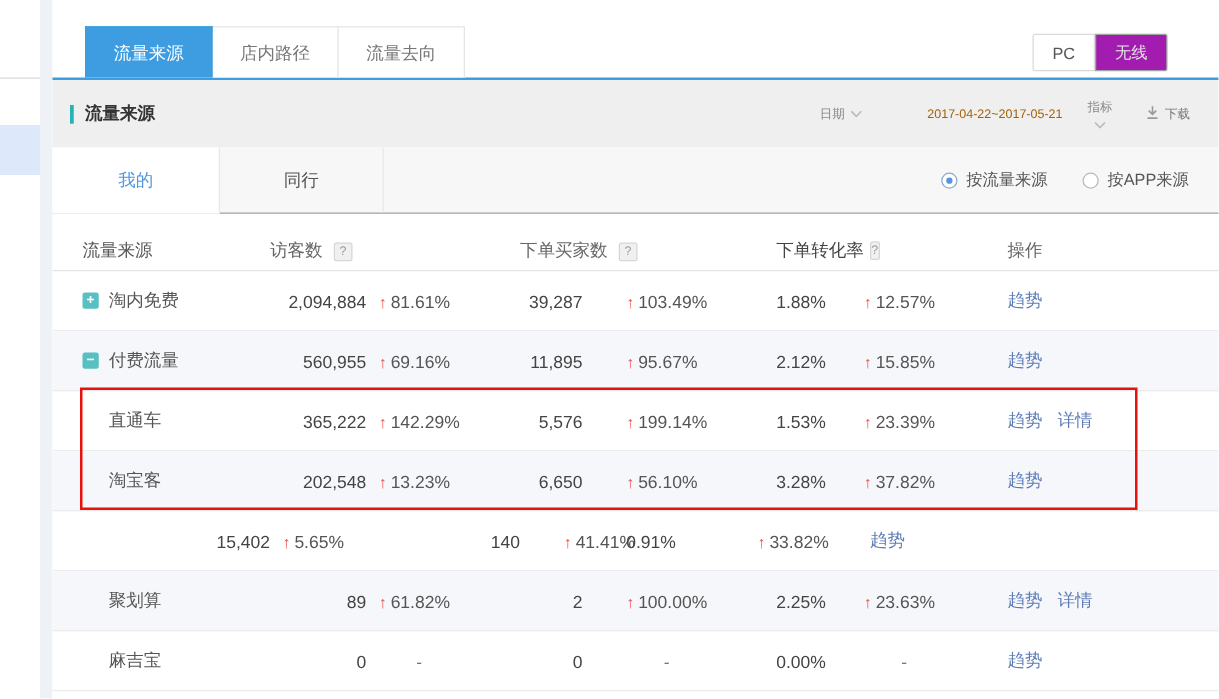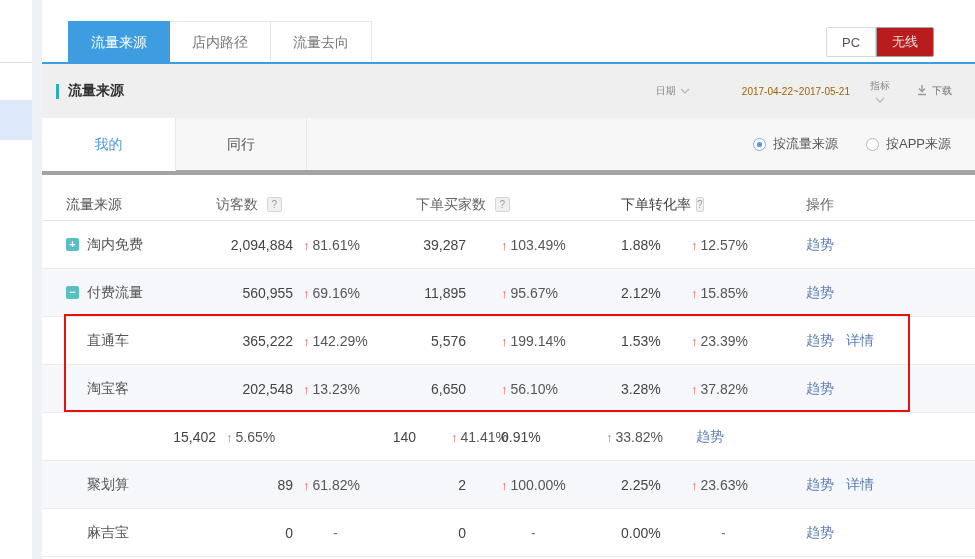--- a/index.html
+++ b/index.html
@@ -13,32 +13,32 @@
   
   .main{position:absolute;left:42px;top:0;width:933px;height:559px;background:#fff;}
   .topbar{position:relative;height:62px;}
   .top-tabs{position:absolute;left:26px;bottom:0;display:flex;}
   .top-tab{height:40px;line-height:40px;padding:0 22px;font-size:14px;color:#777;
            background:#fff;border:1px solid #e5e5e5;border-bottom:none;margin-left:-1px;cursor:pointer;}
   .top-tab.active{background:var(--accent-blue,#3d9de0);color:#fff;border-color:var(--accent-blue,#3d9de0);z-index:1;margin-left:0;}
   .device-toggle{position:absolute;right:41px;top:27px;display:flex;}
   .dev-btn{height:30px;font-size:13px;cursor:pointer;font-family:inherit;}
   .dev-btn.pc{width:50px;background:#fff;border:1px solid #d9d9d9;color:#555;border-radius:2px 0 0 2px;}
-  .dev-btn.wireless{width:58px;background:#b91c1c;border:1px solid #a3a3a3;color:#e3e3e3;border-radius:0 2px 2px 0;}
+  .dev-btn.wireless{width:58px;background:#a21caf;border:1px solid #a3a3a3;color:#e3e3e3;border-radius:0 2px 2px 0;}
   .blue-line{height:2px;background:var(--accent-blue,#3d9de0);}
   
   .panel-header{height:54px;background:#efefef;display:flex;align-items:center;justify-content:space-between;}
   .ph-title{display:flex;align-items:center;padding-left:14px;font-size:14px;font-weight:bold;color:#333;}
   .teal-bar{width:3px;height:15px;background:var(--teal,#26b2b6);margin-right:9px;}
   .ph-right{display:flex;align-items:center;font-size:10px;color:#888;margin-right:23px;}
   .ph-item{display:inline-flex;align-items:center;gap:4px;cursor:pointer;}
   .dd-date{margin-right:52px;} .ph-date{color:#a16207;margin-right:20px;cursor:pointer;} .dd-metric{margin-right:26px;flex-direction:column;}
   .download{color:#777;}
   
-  .sub-tabs{height:52px;background:#f7f7f7;border-bottom:5px solid #a3a3a3;display:flex;position:relative;}
+  .sub-tabs{height:52px;background:#f7f7f7;border-bottom:1px solid #a3a3a3;display:flex;position:relative;}
   .sub-tab{width:133px;height:52px;line-height:52px;text-align:center;font-size:14px;color:#555;
            border-right:1px solid #e8e8e8;cursor:pointer;}
   .sub-tab.active{background:#fff;color:var(--tab-active-blue,#4f97e0);position:relative;z-index:1;height:53px;margin-bottom:-1px;}
   .sub-tab.peers{width:130px;}
   .sub-filler{flex:1;display:flex;align-items:center;justify-content:flex-end;gap:28px;padding-right:24px;font-size:13px;color:#555;}
   .radio{display:inline-flex;align-items:center;cursor:pointer;}
   .rb{width:13px;height:13px;border:1px solid #b9b9b9;border-radius:50%;background:#fff;display:inline-block;position:relative;margin-right:7px;box-sizing:border-box;}
   .rb.selected{border-color:#88a9d2;}
   .rb.selected::after{content:'';position:absolute;left:3px;top:3px;width:5px;height:5px;border-radius:50%;background:var(--tab-active-blue,#3d8de0);}
   

